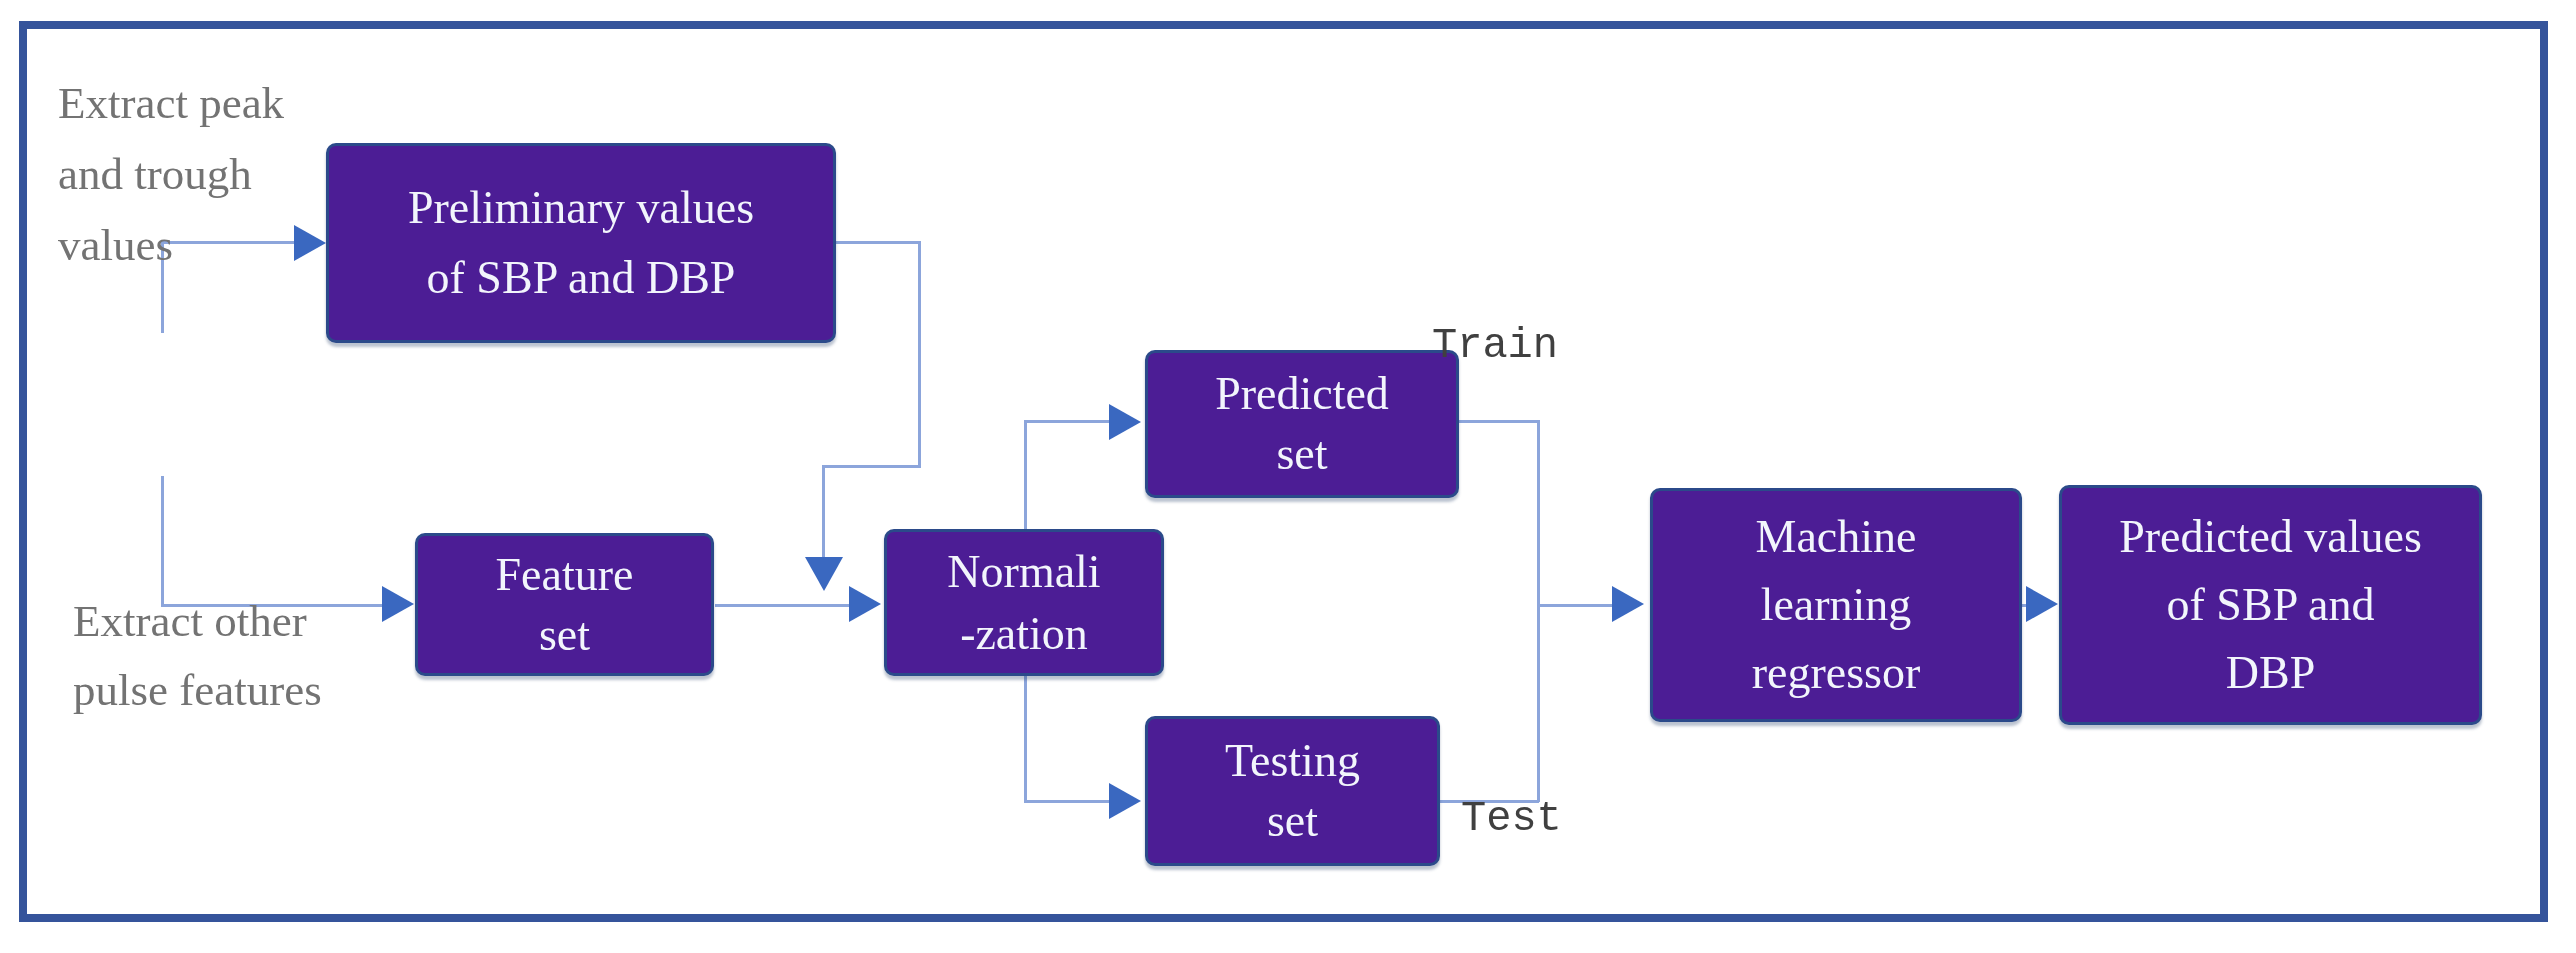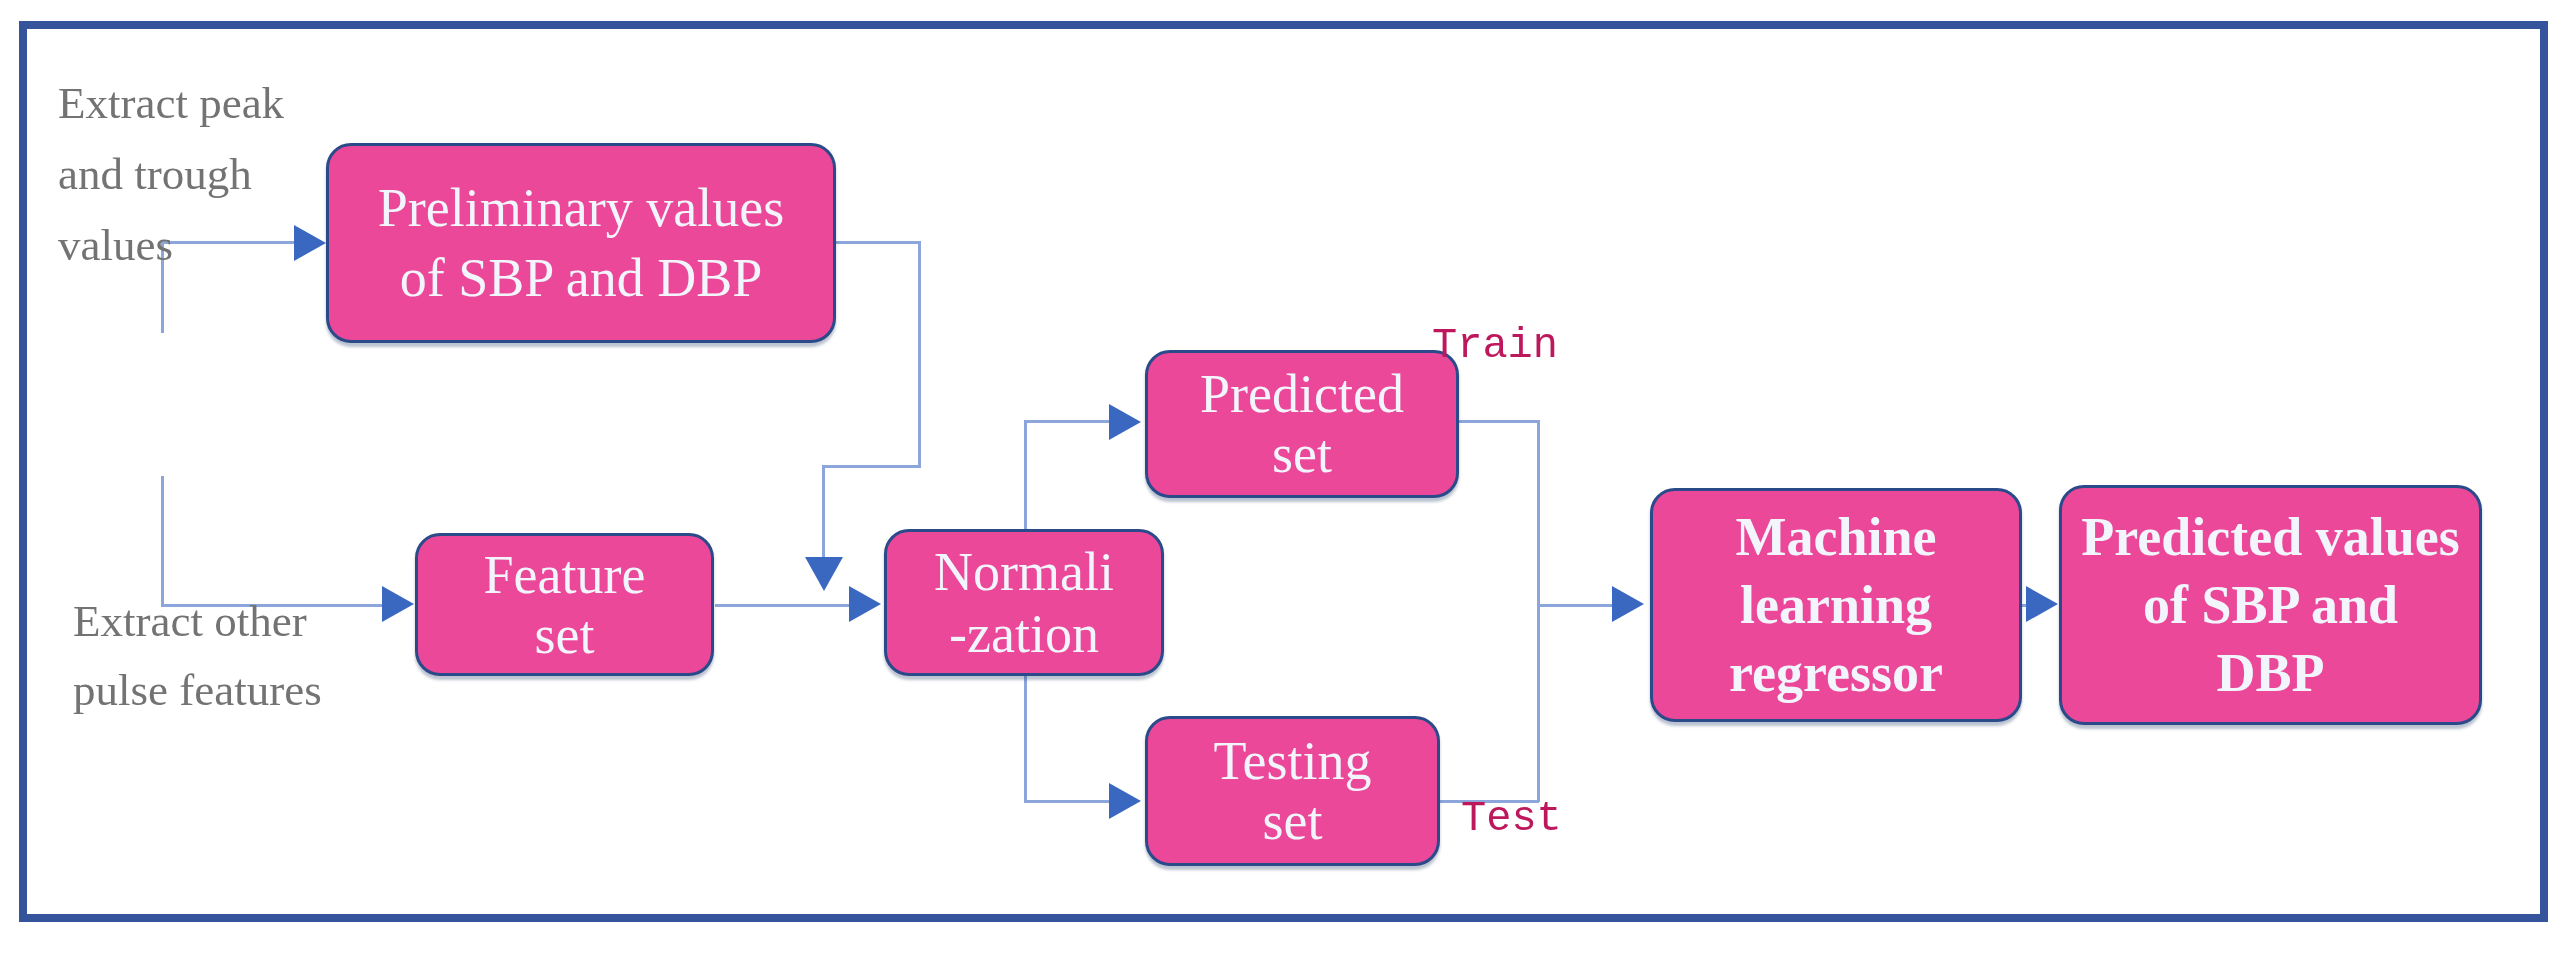--- a/index.html
+++ b/index.html
@@ -23,42 +23,42 @@
   
   .ar{position:absolute;width:0;height:0;
       border-top:18.4px solid transparent;border-bottom:18.4px solid transparent;
       border-left:32px solid #3A68C0;z-index:1;}
   .ad{position:absolute;width:0;height:0;
       border-left:19.3px solid transparent;border-right:19.3px solid transparent;
       border-top:34px solid #3A68C0;z-index:1;}
   
   .node{
     position:absolute;z-index:2;
-    background:#ec4899;
+    background:#4c1d95;
     border:3.9px solid #2B4A8A;
-    border-radius:25px;
+    border-radius:10px;
     box-sizing:border-box;
     color:#F2F5FC;
     display:flex;align-items:center;justify-content:center;
     text-align:center;
-    font-size:54px;line-height:64px;
+    font-size:46px;line-height:64px;
     white-space:pre-line;
     box-shadow:0 3.9px 2.9px rgba(30,55,100,0.30);
   }
-  .node.big{line-height:68px;font-weight:bold;}
+  .node.big{line-height:68px;}
   
   .annotation{
     position:absolute;z-index:3;
     color:#737373;
     font-size:45px;line-height:71px;
     white-space:pre-line;
   }
   .tag{
     position:absolute;z-index:3;
-    color:#be185d;
+    color:#404040;
     font-family:"Liberation Mono", monospace;
     font-size:42px;line-height:46px;
     white-space:pre;
   }
 </style>
 </head>
 <body>
 
 <div class="stage">
 

